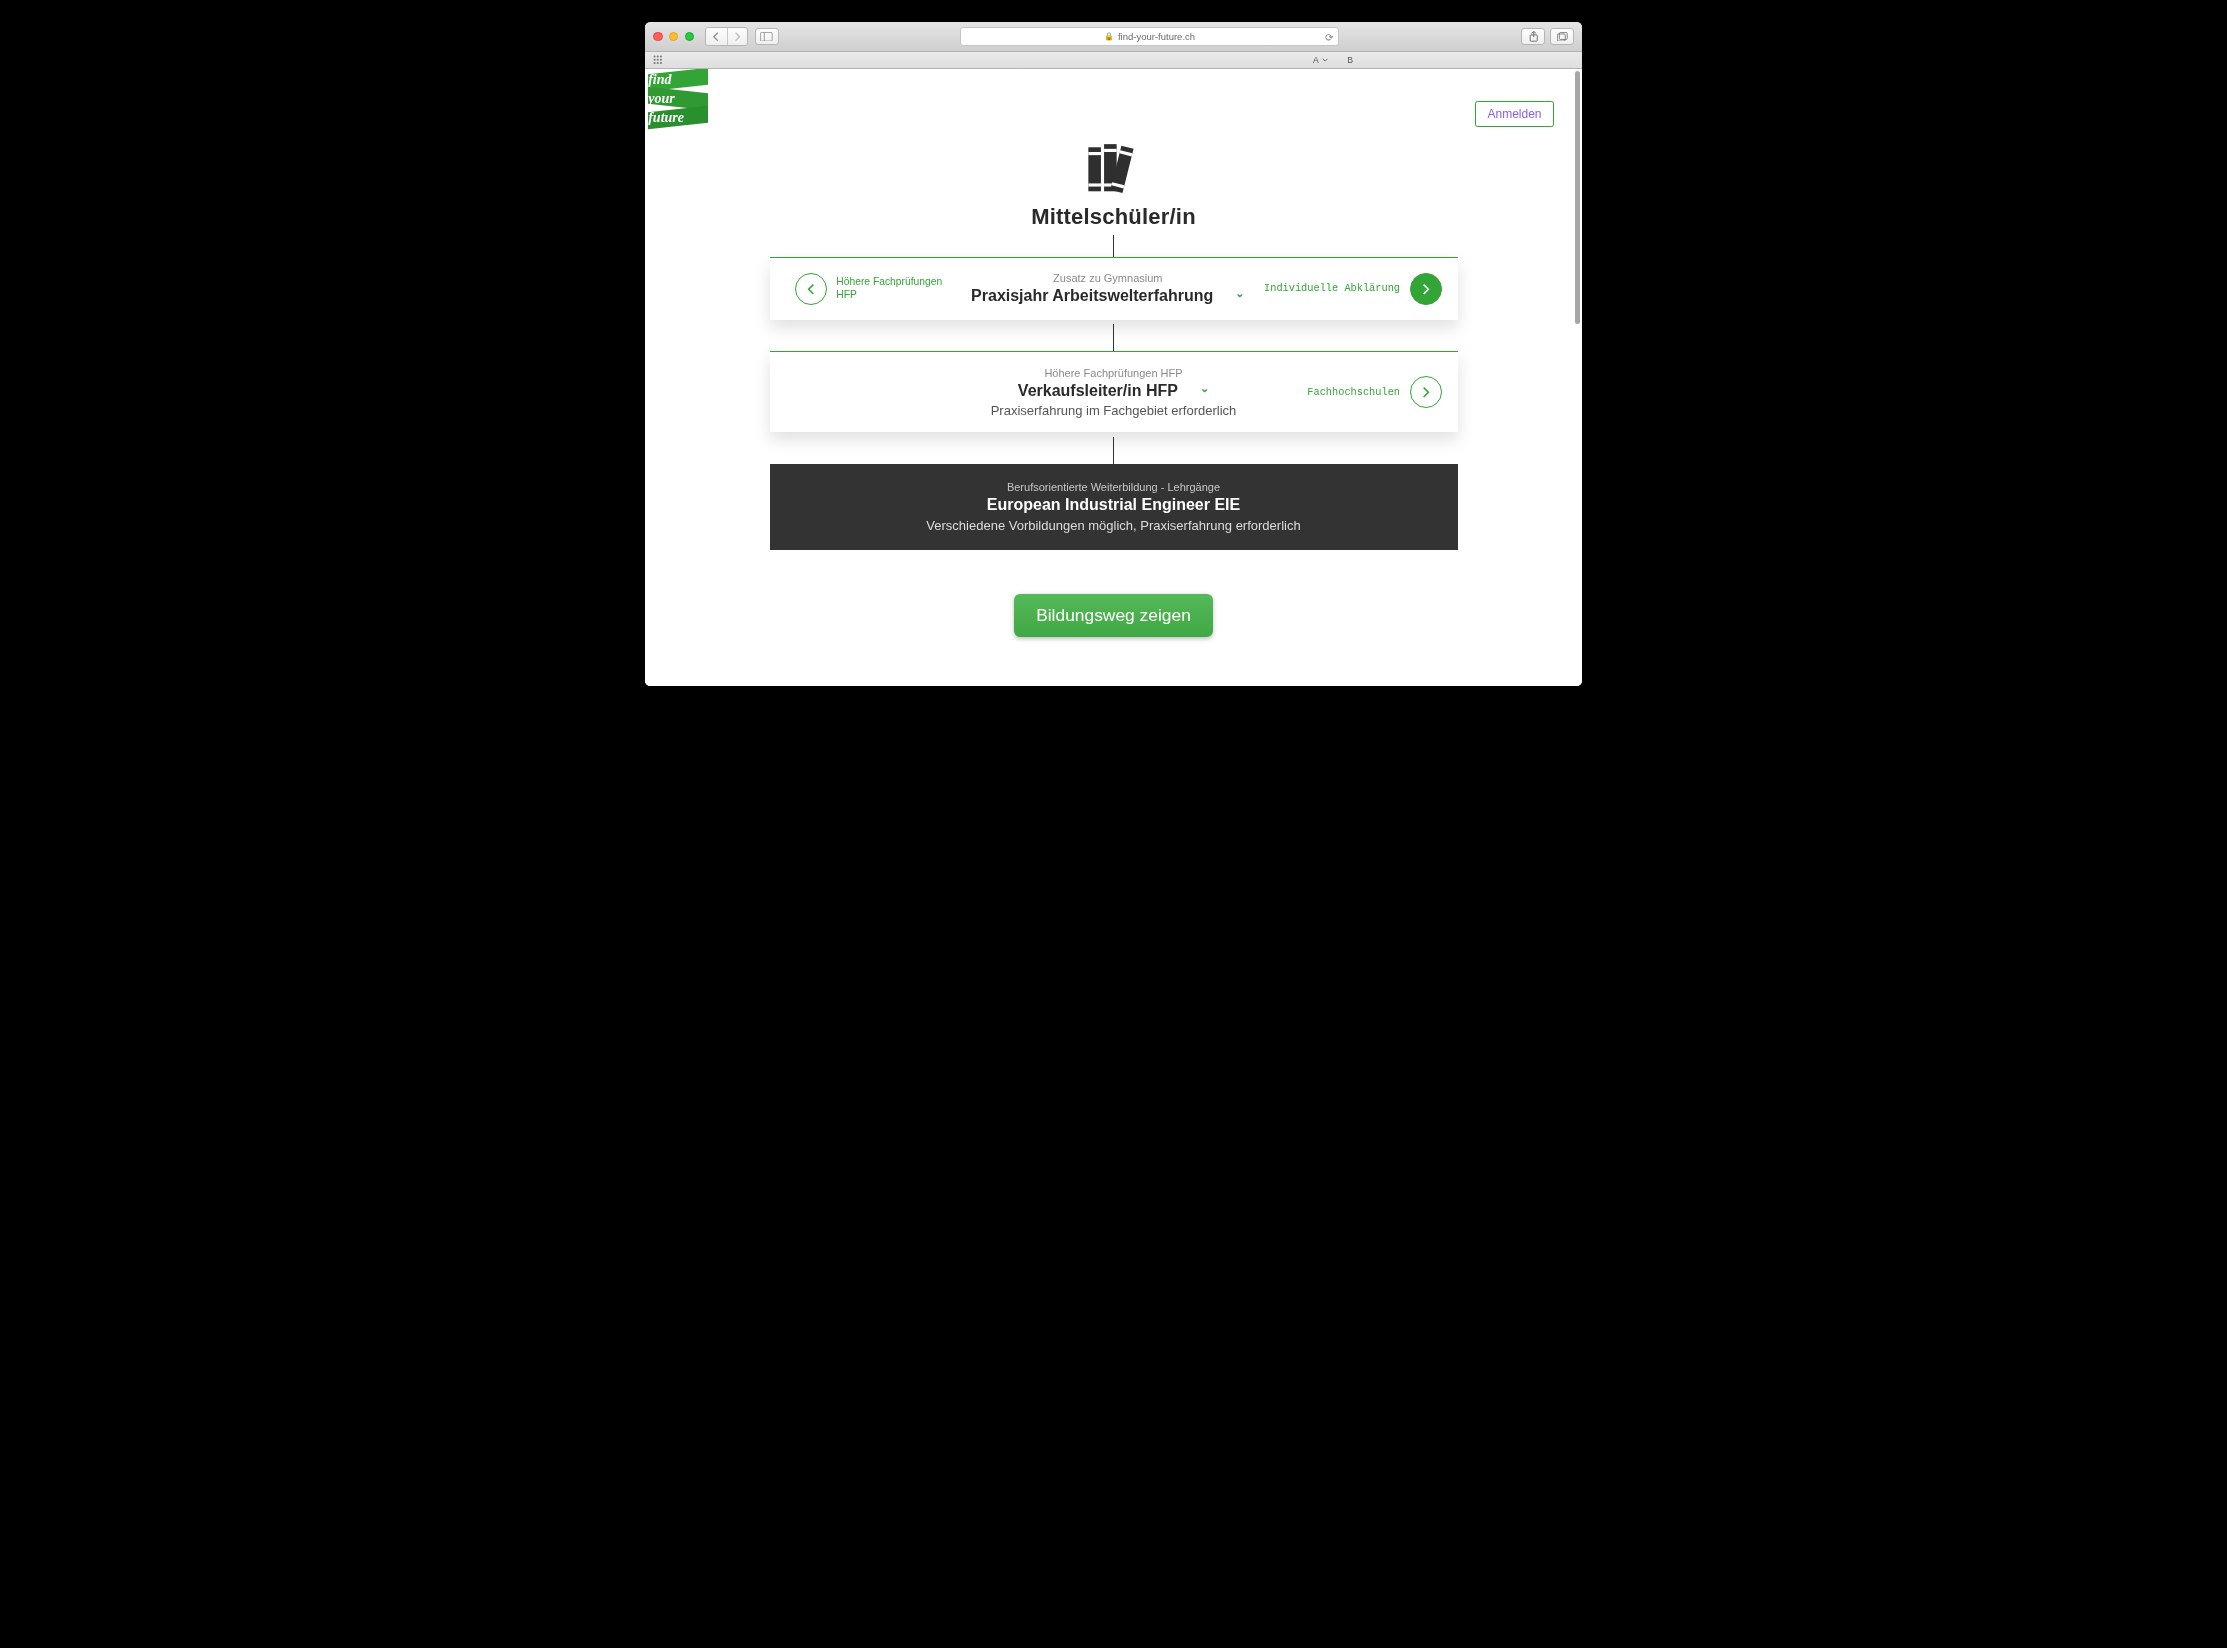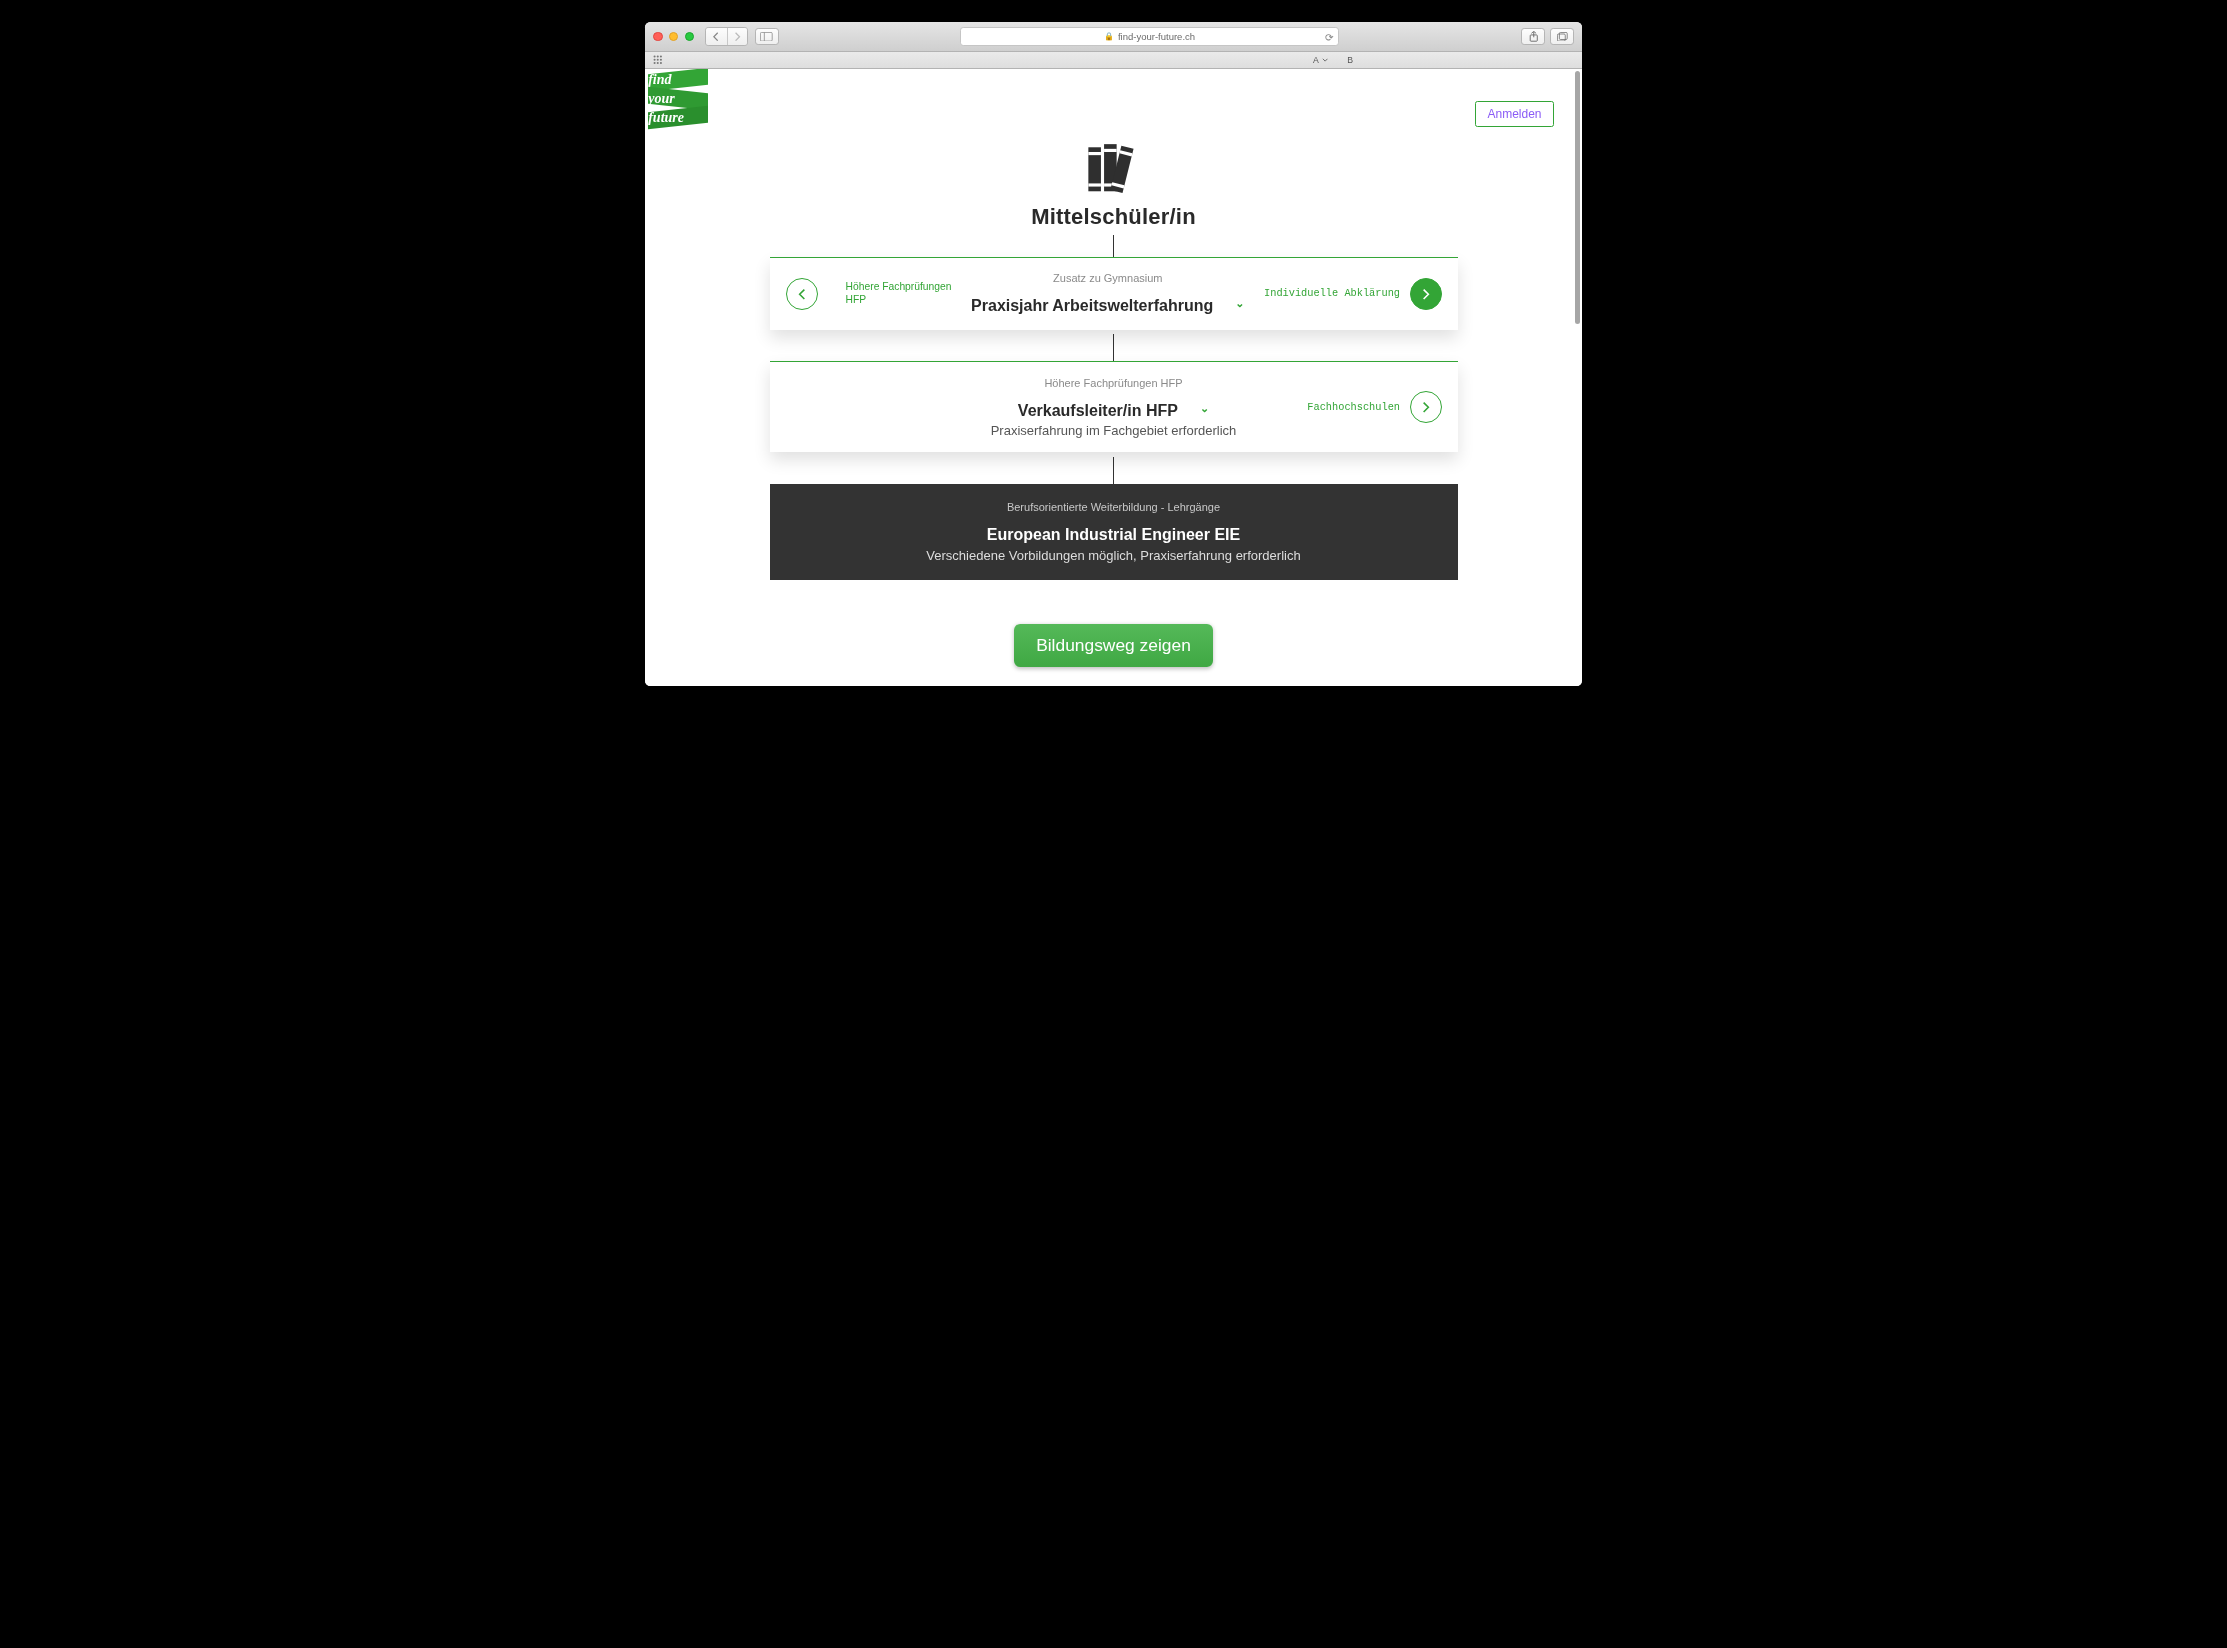--- a/index.html
+++ b/index.html
@@ -76,25 +76,25 @@
   .hero-icon { display:flex; justify-content:center; margin-bottom:8px;}
   .hero-title { font-size:22px; font-weight:700; color:#2a2a2a; letter-spacing:0.2px;}
   .connector { width:1.6px; height:22px; background:#333; margin:4.7px auto 0;}
   .card {
     position:relative; background:#fff; border-top:1.6px solid #33a536;
     box-shadow:0 8px 16px rgba(0,0,0,0.12); padding:14.2px 16px;
     display:flex; align-items:center; justify-content:space-between;
   }
   .card-center { flex:1; text-align:center;}
   .card .sub { color:#8a8a8a; font-size:11px; margin-bottom:3.2px;}
-  .card .main { font-size:16px; font-weight:700; color:#2a2a2a; display:inline-flex; gap:22px;margin-top:10px;}
+  .card .main { font-size:16px; font-weight:700; color:#2a2a2a; display:inline-flex; gap:22px;}
   .card .main .chev { color:#33a536; font-size:11px;}
   .card .sub2 { color:#555; font-size:13px; margin-top:3.2px;}
   .side { display:flex; align-items:center; gap:9.5px; color:#33a536; font-size:10.3px; min-width:166px;}
-  .side.left { justify-content:space-between;}
+  .side.left { justify-content:center;}
   .side.right { justify-content:flex-end;font-family:Liberation Mono, monospace;}
   .side .txt { line-height:1.25; text-align:left;}
   .circ {
     width:32px; height:32px; border-radius:50%; display:flex; align-items:center; justify-content:center;
     border:1.2px solid #33a536; color:#33a536; font-size:14.2px; cursor:pointer; flex-shrink:0;
   }
   .circ.solid { background:#33a536; color:#fff; border-color:#33a536;}
   .card.dark { background:#333; color:#fff; border-top:none; box-shadow:none; justify-content:center; padding:17.4px 16px;}
   .card.dark .sub { color:#c8c8c8;}
   .card.dark .main { color:#fff;}

